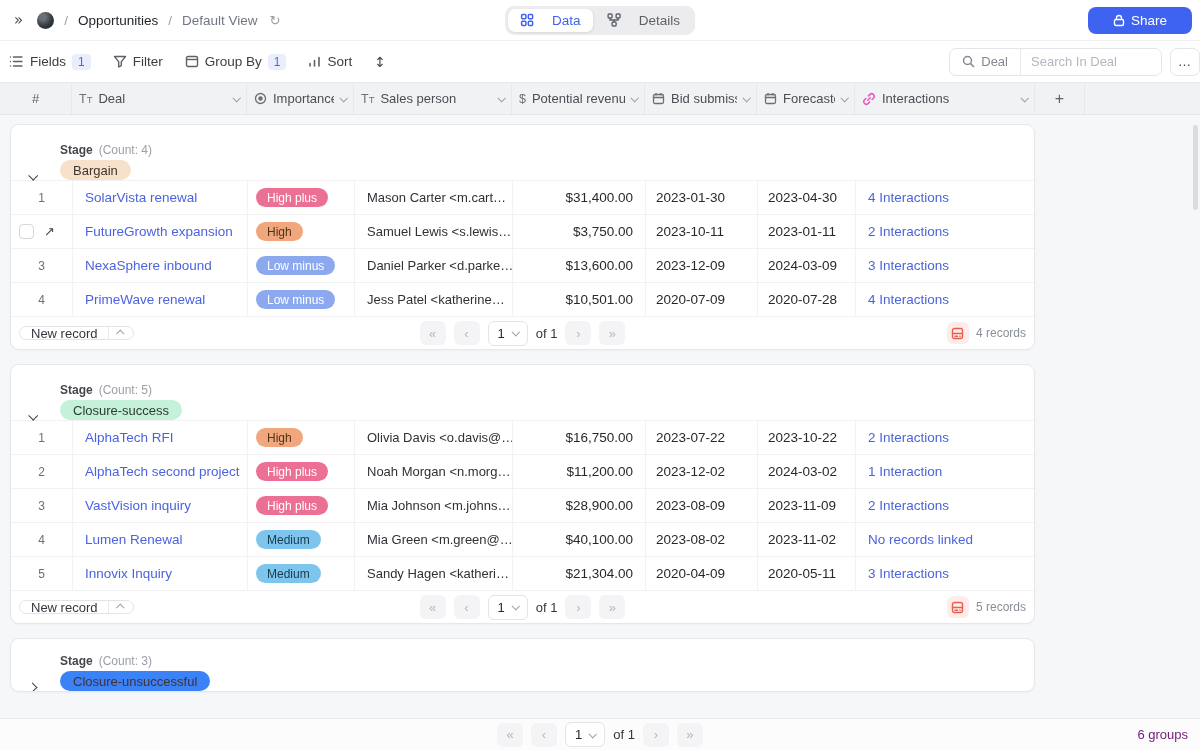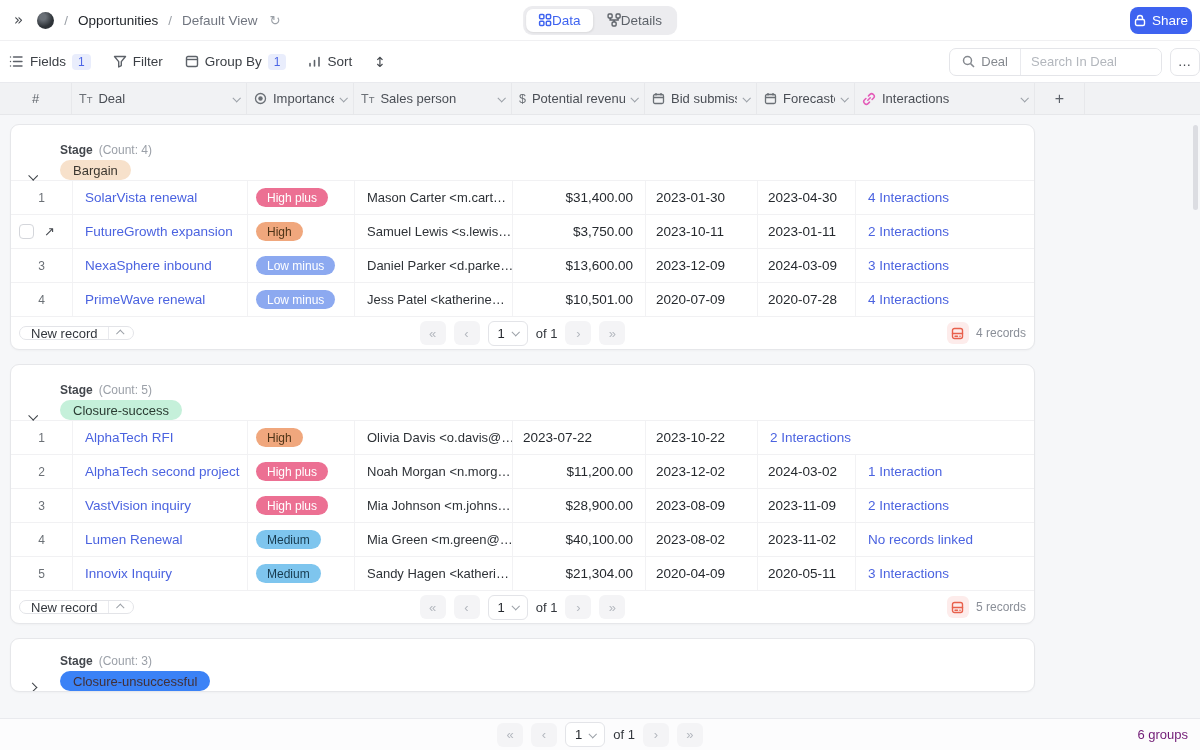--- a/index.html
+++ b/index.html
@@ -18,25 +18,25 @@
   .collapse-btn { font-size:15px; color:#45494f; padding:2px 6px; cursor:pointer; }
   .base-icon { width:17px; height:17px; border-radius:50%;
     background:radial-gradient(circle at 35% 30%, #6a7077 0 18%, #2e3338 60%);
     display:inline-block; }
   .crumb-sep { color:#9ca1a8; margin:0 2px; }
   .crumb-main { color:#23272c; font-weight:400; }
   .crumb-view { color:#717680; }
   .refresh { color:#9ca1a8; font-size:13px; margin-left:4px; cursor:pointer; }
   .seg-wrap { position:absolute; left:50%; transform:translateX(-50%);
     background:#ececef; border-radius:9px; padding:3px; display:flex; gap:2px; }
-  .seg { display:flex; align-items:center; gap:0; padding:4px 12px;
+  .seg { display:flex; align-items:center; gap:18px; padding:4px 12px;
     border-radius:7px; color:#5d6269; cursor:pointer; }
   .seg.active { background:#fff; color:#3e63f0; box-shadow:0 1px 2px rgba(0,0,0,.08); }
   .share-btn { margin-left:auto; display:flex; align-items:center; gap:6px;
-    background:#3e63f0; color:#fff; border-radius:8px; padding:6px 4px;
+    background:#3e63f0; color:#fff; border-radius:8px; padding:6px 25px;
     font-size:13.5px; cursor:pointer; }
 
   
   .toolbar { height:42px; background:#fff; border-bottom:1px solid #e9eaee;
     display:flex; align-items:center; padding:0 0; gap:4px; }
   .tool { display:flex; align-items:center; gap:6px; padding:6px 9px;
     border-radius:6px; color:#3c4046; cursor:pointer; }
   .tool svg { color:#5d6269; }
   .count-pill { background:#e9edfc; color:#4c66e6; border-radius:4px;
     font-size:12px; padding:1px 6px; }
@@ -447,20 +447,21 @@
 
     <div class="grow">
       <div class="cell c-num">1</div>
       <div class="cell c-deal">
           <a>AlphaTech RFI</a>
         </div>
       <div class="cell c-imp">
           <span class="imp-badge" style="background: rgb(240, 167, 125); color: rgb(79, 52, 23);">High</span>
         </div>
       <div class="cell c-person">Olivia Davis &lt;o.davis@…</div>
+      <div class="cell c-rev">$16,750.00</div>
       <div class="cell c-date">2023-07-22</div>
       <div class="cell c-date">2023-10-22</div>
       <div class="cell c-link">
           <a>2 Interactions</a>
         </div>
     </div>
 
     <div class="grow">
       <div class="cell c-num">2</div>
       <div class="cell c-deal">

